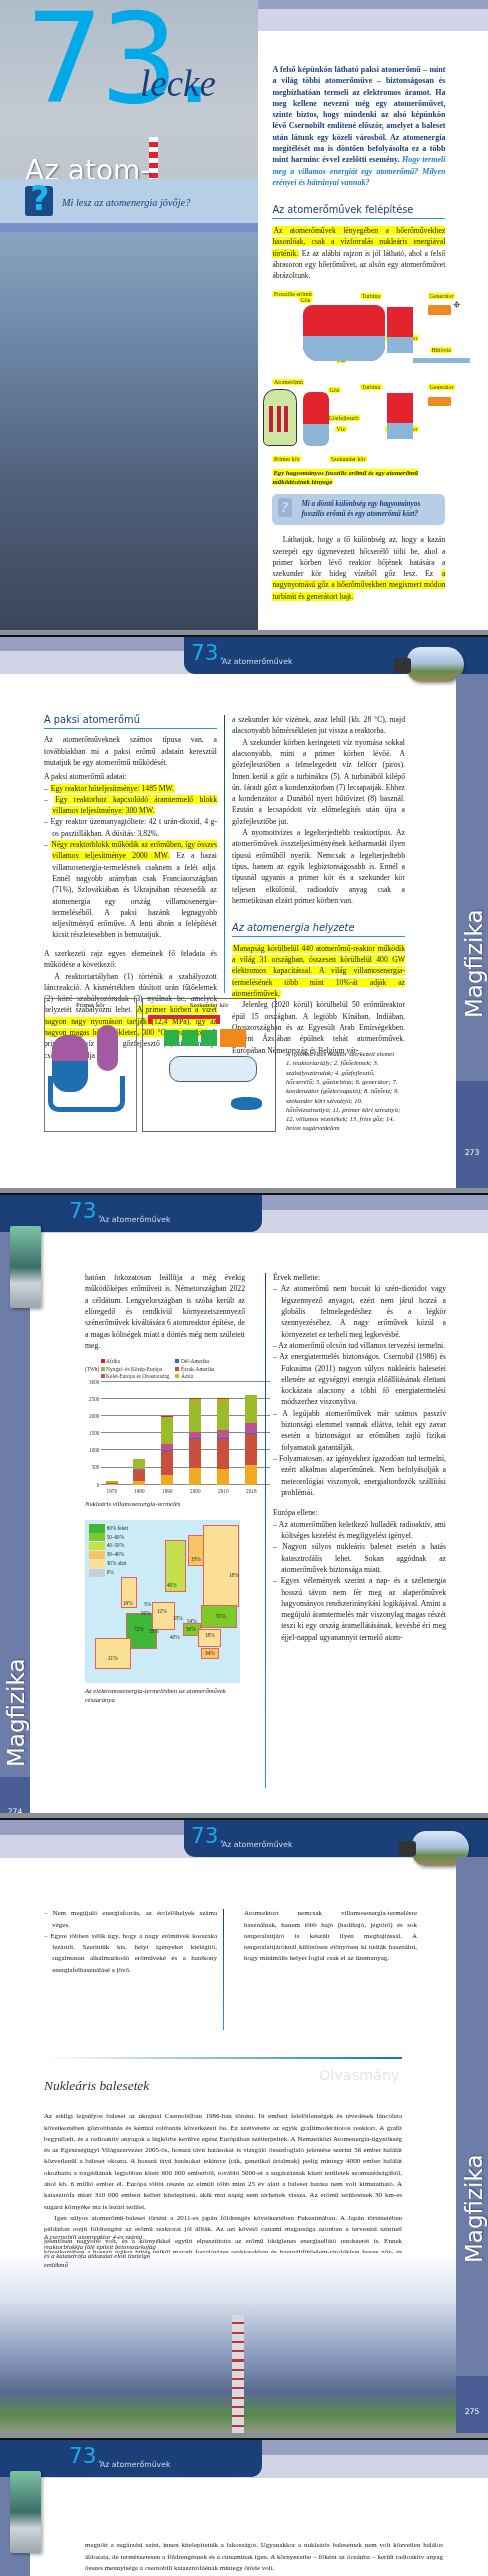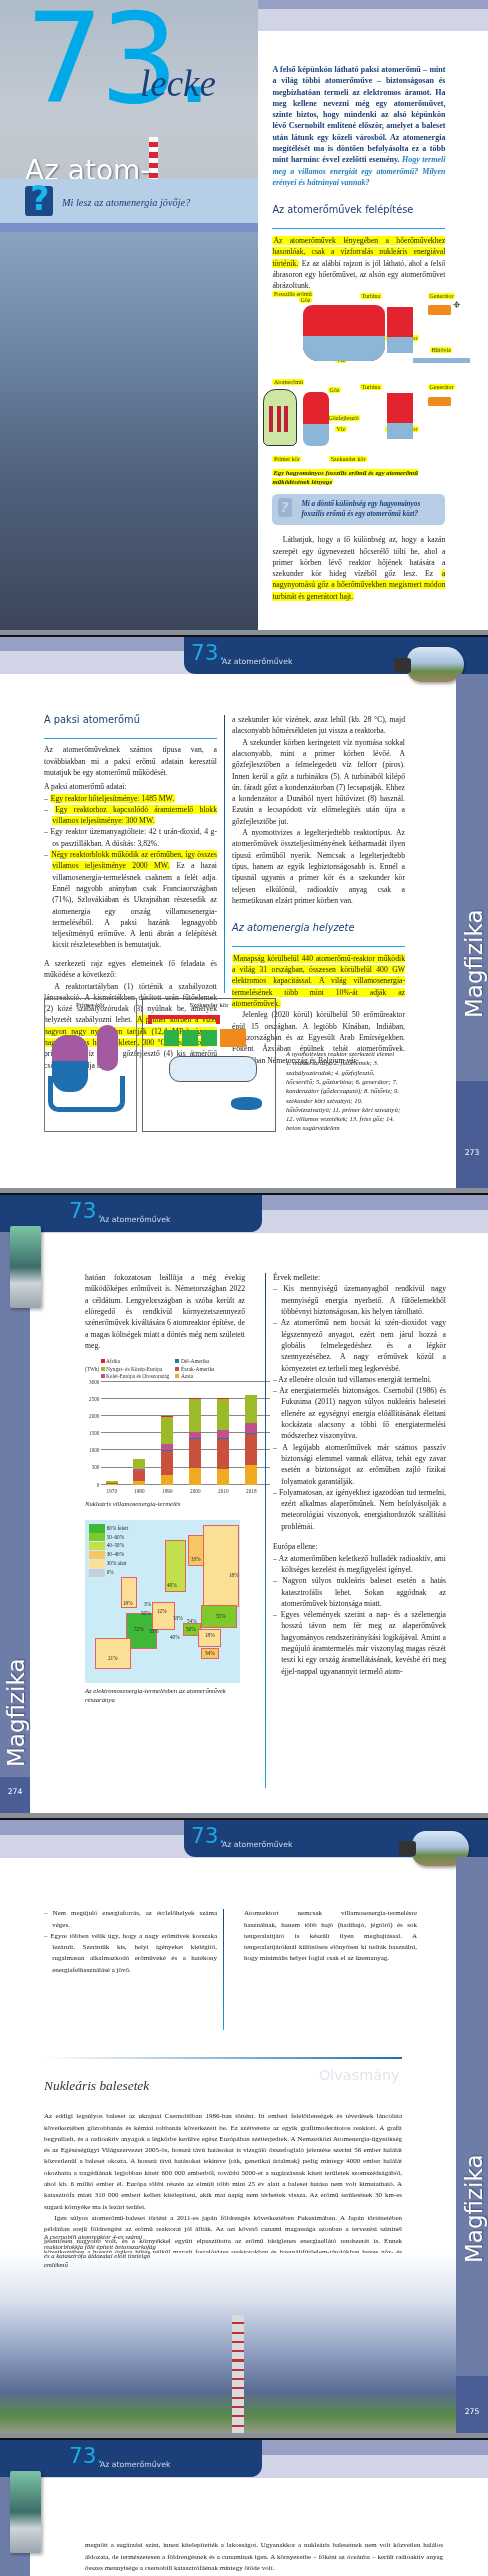--- a/index.html
+++ b/index.html
@@ -17,21 +17,21 @@
   .q-main { position: absolute; left: 25px; top: 183px; width: 26px; height: 31px; }
   .q-main .box { position: absolute; left: 0; top: 3.1px; width: 28px; height: 30px; background: #1b4a86; border-radius: 3.1px; }
   .q-main .mark { position: absolute; left: 5.2px; top: -4.1px; font-family: "DejaVu Sans", sans-serif; font-weight: bold; font-size: 33px; color: #19b6f0; }
   .q-main-text { position: absolute; left: 62px; top: 197px; font-style: italic; font-size: 10.3px; color: #1b3f78; }
 
   .p1 .rightcol { position: absolute; left: 258px; top: 0; width: 230px; height: 635px; }
   .hdr-strip { position: absolute; left: 0; top: 0; width: 100%; height: 9.3px; background: #989fc4; }
   .hdr-strip2 { position: absolute; left: 0; top: 9.3px; width: 100%; height: 21.6px; background: #d1d3e6; }
   .intro { position: absolute; left: 14.4px; top: 64px; width: 173px; font-weight: bold; font-size: 8px; line-height: 11.3px; color: #1b3f78; text-align: justify; }
   .intro em { color: #1f7fbf; font-style: italic; }
-  .h2 { font-family: "DejaVu Sans", sans-serif; font-size: 9.8px; color: #1b3f78; border-bottom: 0.8px solid #1aa0dd; padding-bottom: 13px; }
+  .h2 { font-family: "DejaVu Sans", sans-serif; font-size: 9.8px; color: #1b3f78; border-bottom: 0.8px solid #1aa0dd; padding-bottom: 3px; }
   .hl { background: #ffff00; border-radius: 3.1px; padding: 0 1px; }
   .txt { font-size: 7.7px; line-height: 11.3px; text-align: justify; color: #222; }
 
   .diagram { position: relative; background: #fff; }
   .dlabel { position: absolute; font-size: 6px; background: #ffff00; border-radius: 2.1px; padding: 0 1.5px; color: #333; }
   .caption { font-style: italic; font-size: 6.7px; line-height: 9.3px; color: #222; }
   .qbox { background: #b7cde6; border-radius: 5.2px; padding: 5.2px 7.2px 5.2px 29px; position: relative; font-style: italic; font-weight: bold; font-size: 7.2px; color: #1b3f78; line-height: 10.3px; }
   .qbox .qicon { position: absolute; left: 5.2px; top: 4.1px; width: 14.4px; height: 18.5px; background: #9bb3d2; border-radius: 2.6px; color: #c7d6e8; font-weight: bold; font-size: 14.4px; text-align: center; line-height: 18.5px; font-family: "DejaVu Sans", sans-serif; }
 
   
@@ -214,21 +214,21 @@
 
 <div class="page" style="height:623px;">
   <div class="hbar-bg1" style="left:0;width:488px;"></div>
   <div class="hbar-bg2" style="left:0;width:488px;"></div>
   <div class="hbar-left"></div>
   <div class="hnum" style="left:69px;">73.</div>
   <div class="htitle" style="left:100px;top:19.6px;">Az atomerőművek</div>
   <div class="side-left" style="left:0;top:37px;height:586px;width:30px;"></div>
   <div style="position:absolute;left:10.3px;top:31px;width:31px;height:82px;background:linear-gradient(180deg,#7bc4a5,#3d6d6a 50%,#cfd5db 70%,#9aa4ad);border-radius:2.1px;box-shadow:1.5px 1.5px 3.1px rgba(0,0,0,.3);"></div>
   <div class="vert" style="left:3.1px;top:572px;">Magfizika</div>
-  <div class="pnum-box" style="left:0;top:582px;width:30px;height:41px;padding-top:10px;"><span>274</span></div>
+  <div class="pnum-box" style="left:0;top:582px;width:30px;height:41px;padding-top:30px;"><span>274</span></div>
 
   <div style="position:absolute;left:85px;top:77px;width:160px;">
     <p class="txt">hatóan fokozatosan leállítja a még évekig működőképes erőműveit is. Németországban 2022 a céldátum. Lengyelországban is szóba került az elöregedő és rendkívül környezetszennyező szénerőművek kiváltására 6 atomreaktor építése, de a magas költségek miatt a döntés még nem született meg.</p>
 
     <div class="legend" style="margin-top:7.2px;display:grid;grid-template-columns:1fr 1fr;gap:0 5.2px;padding-left:15.5px;">
       <div><span class="sw" style="background:#e31e24"></span><span>Afrika</span></div>
       <div><span class="sw" style="background:#1d7ab0"></span><span>Dél-Amerika</span></div>
       <div><span class="sw" style="background:#9bbb2b"></span><span>Nyugat- és Közép-Európa</span></div>
       <div><span class="sw" style="background:#c8503c"></span><span>Észak-Amerika</span></div>
       <div><span class="sw" style="background:#c24f8e"></span><span>Kelet-Európa és Oroszország</span></div>
@@ -344,23 +344,22 @@
       <span class="pct" style="left:144px;top:52px;">18%</span>
       <span class="pct" style="left:82px;top:62px;">40%</span>
       <span class="pct" style="left:106px;top:36px;">33%</span>
     </div>
     <p class="caption" style="margin-top:3.1px;">Az elektromosenergia-termelésben az atomerőművek részaránya</p>
   </div>
 
   <div class="vline" style="left:265px;top:78px;height:515px;"></div>
   <div style="position:absolute;left:273px;top:77px;width:173px;">
     <p class="txt">Érvek mellette:</p>
-    <div class="txt bul">– <span>Kis mennyiségű üzemanyagból rendkívül nagy mennyiségű energia nyerhető. A fűtőelemekből többévnyi biztonságosan, kis helyen tárolható.</span></div>
     <div class="txt bul">– <span>Az atomerőmű nem bocsát ki szén-dioxidot vagy légszennyező anyagot, ezért nem járul hozzá a globális felmelegedéshez és a légkör szennyezéséhez. A nagy erőművek közül a környezetet ez terheli meg legkevésbé.</span></div>
-    <div class="txt bul">– <span>Az ellenére olcsón tud villamos energiát termelni.</span></div>
+    <div class="txt bul">– <span>Az atomerőmű olcsón tud villamos tervezési termelni.</span></div>
     <div class="txt bul">– <span>Az energiatermelés biztonságos. Csernobil (1986) és Fukusima (2011) nagyon súlyos nukleáris balesetei ellenére az egységnyi energia előállításának élettani kockázata alacsony a többi fő energiatermelési módszerhez viszonyítva.</span></div>
     <div class="txt bul">– <span>A legújabb atomerőművek már számos passzív biztonsági elemmel vannak ellátva, tehát egy zavar esetén a biztonságot az erőműben zajló fizikai folyamatok garantálják.</span></div>
     <div class="txt bul">– <span>Folyamatosan, az igényekhez igazodóan tud termelni, ezért alkalmas alaperőműnek. Nem befolyásolják a meteorológiai viszonyok, energiahordozók szállítási problémái.</span></div>
     <p class="txt" style="margin-top:9.3px;">Európa ellene:</p>
     <div class="txt bul">– <span>Az atomerőműben keletkező hulladék radioaktív, ami költséges kezelést és megfigyelést igényel.</span></div>
     <div class="txt bul">– <span>Nagyon súlyos nukleáris baleset esetén a hatás katasztrofális lehet. Sokan aggódnak az atomerőművek biztonsága miatt.</span></div>
     <div class="txt bul">– <span>Egyes vélemények szerint a nap- és a szélenergia hosszú távon nem fér meg az alaperőművek hagyományos rendszerirányítási logikájával. Amint a megújuló áramtermelés már viszonylag magas részét teszi ki egy ország áramellátásának, kevésbé éri meg éjjel-nappal ugyanannyit termelő atom-</span></div>
   </div>
 </div>
 <div class="sep"></div>

